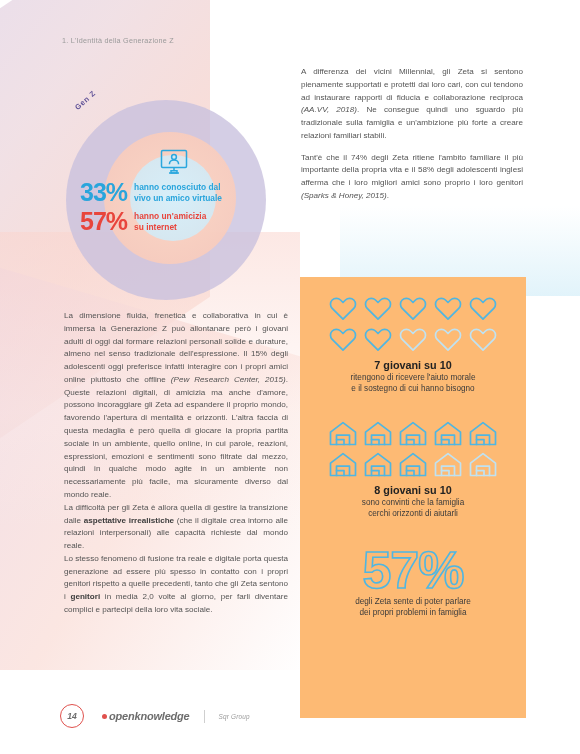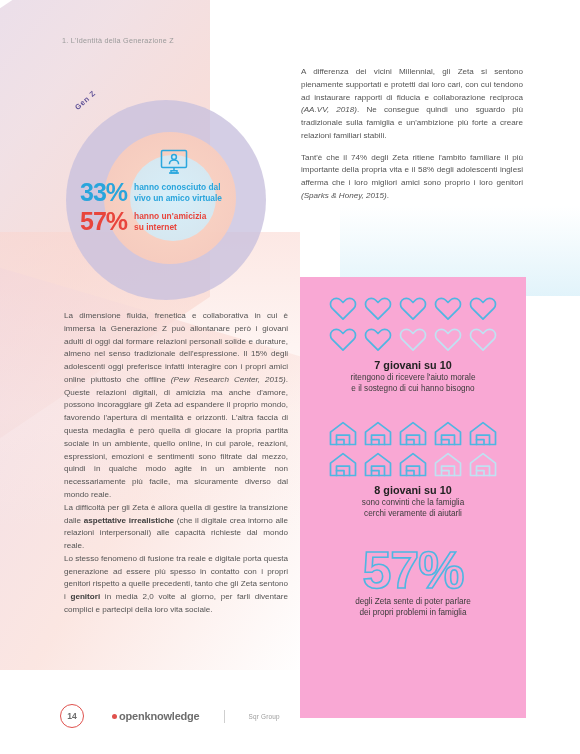--- a/index.html
+++ b/index.html
@@ -171,21 +171,21 @@
   em { font-style: italic; margin-top: 43px; }
   strong { font-weight: bold; color: #3c3c3c; }
 
   
   .blue-panel {
     position: absolute;
     left: 300px;
     top: 277px;
     width: 226px;
     height: 441px;
-    background: #f9a8d4;
+    background: #fdba74;
   }
   .panel-block { text-align: center; }
   .icon-grid {
     display: flex;
     flex-wrap: wrap;
     justify-content: center;
     gap: 4px 5px;
     width: 178px;
     margin: 0 auto;
   }
@@ -212,21 +212,22 @@
     -webkit-text-stroke: 1.6px #4fb6e2;
   }
 
   
   .footer {
     position: absolute;
     left: 60px;
     top: 704px;
     display: flex;
     align-items: center;
-    gap: 18px;
+    gap: 8px;
+    font-style: italic;
   }
   .page-badge {
     width: 22px; height: 22px;
     border: 1.4px solid #e0514d;
     border-radius: 50%;
     display: flex;
     align-items: center;
     justify-content: center;
     font-size: 8.6px;
     font-weight: bold;
@@ -409,21 +410,21 @@
           </svg></span>
         <span class="icon-cell"><svg viewBox="0 0 30 27" width="30" height="27" fill="none" stroke="#bfe2f2" stroke-width="1.7" stroke-linejoin="round" stroke-linecap="round">
             <path d="M2.5 12.2 15 2.6l12.5 9.6v12.3H2.5z"></path>
             <path d="M21.5 24.5v-9.3H8.5v9.3"></path>
             <path d="M8.5 19.6h7.5v4.9"></path>
           </svg></span>
       </div>
     <div class="blk-label-big">8 giovani su 10</div>
     <div class="blk-label-sub">
       <span>sono convinti che la famiglia</span><br>
-      <span>cerchi veramente di aiutarli</span>
+      <span>cerchi orizzonti di aiutarli</span>
     </div>
   </div>
 
   <div class="panel-block" style="padding-top:26px;">
     <div class="big-outline-num">57%</div>
     <div class="blk-label-sub" style="">
       <span>degli Zeta sente di poter parlare</span><br>
       <span>dei propri problemi in famiglia</span>
     </div>
   </div>

